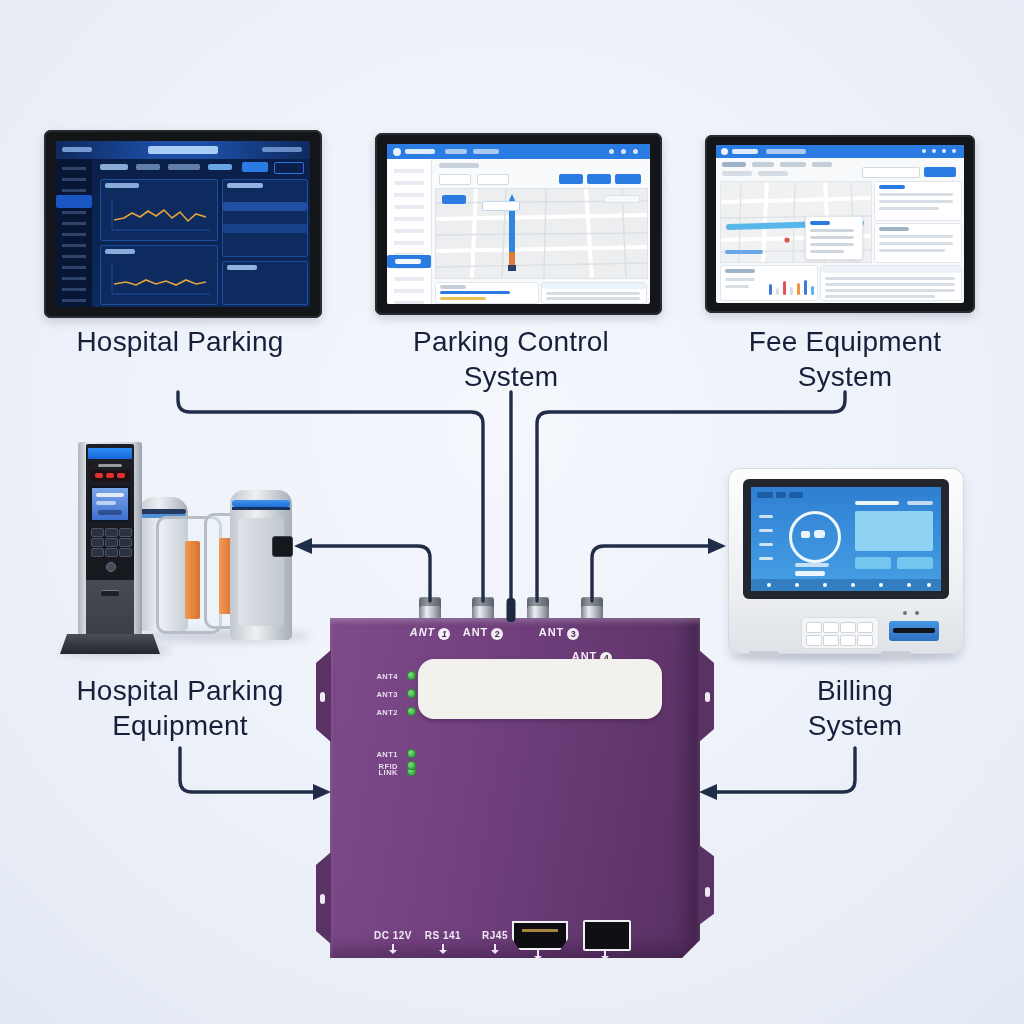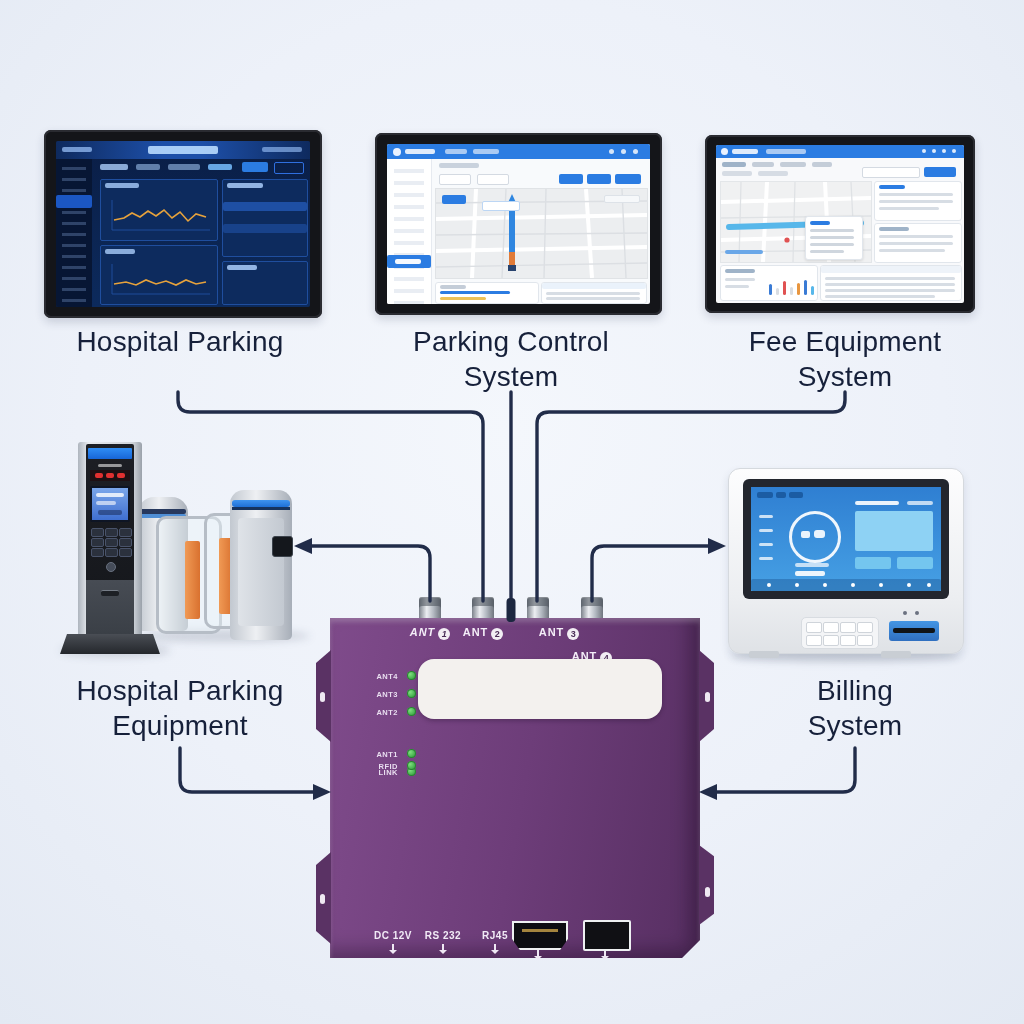--- a/index.html
+++ b/index.html
@@ -432,21 +432,21 @@
     </div>
   <div class="led-row" style="top:761px;">
       <span>RFID</span>
       <i></i>
     </div>
 
   <div id="plate">
   </div>
 
   <div class="port-label" style="left:363px;top:930px;">DC 12V</div>
-  <div class="port-label" style="left:413px;top:930px;">RS 232</div>
+  <div class="port-label" style="left:413px;top:930px;">RS 141</div>
   <div class="port-label" style="left:465px;top:930px;">RJ45</div>
   <div class="pin" style="left:392px;top:944px;"></div>
   <div class="pin" style="left:442px;top:944px;"></div>
   <div class="pin" style="left:494px;top:944px;"></div>
   <div class="pin" style="left:537px;top:950px;"></div>
   <div class="pin" style="left:604px;top:950px;"></div>
   <div id="hdmi">
       <i></i>
     </div>
   <div id="sfp"></div>

